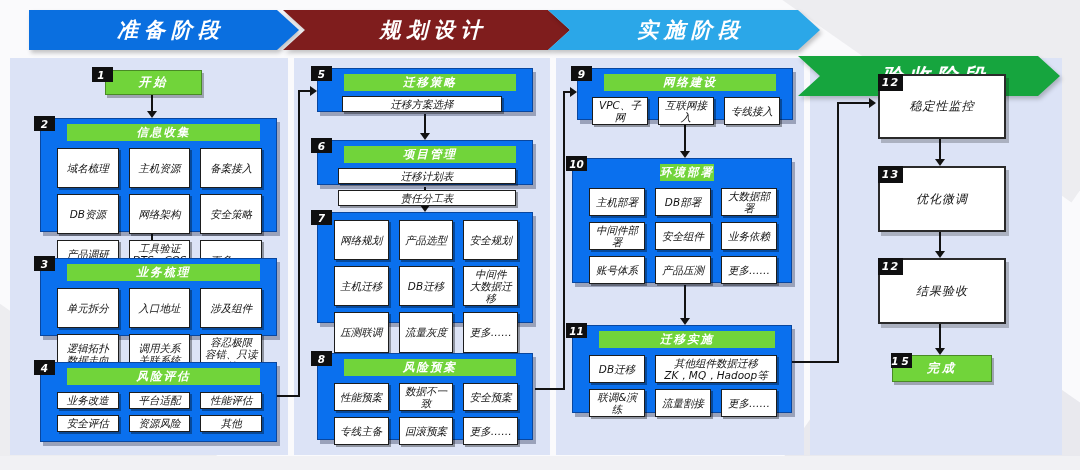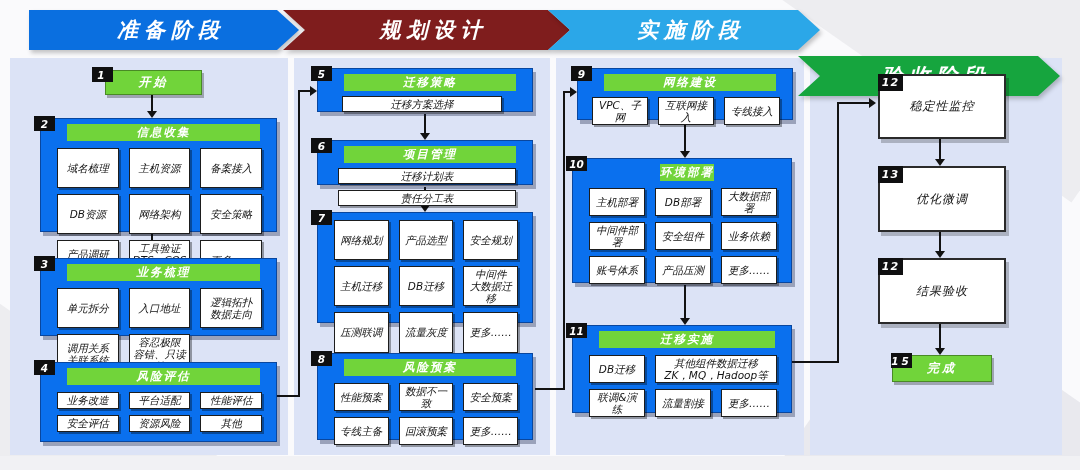--- a/index.html
+++ b/index.html
@@ -131,20 +131,21 @@
     <div class="cell">更多……</div>
   </div>
 </div>
 
 <div class="card" style="left:40px;top:258px;width:237px;height:78px;">
   <div class="tag">3</div>
   <div class="strip">业务梳理</div>
   <div class="grid cols3">
     <div class="cell">单元拆分</div>
     <div class="cell">入口地址</div>
+    <div class="cell">涉及组件</div>
     <div class="cell">逻辑拓扑
 数据走向</div>
     <div class="cell">调用关系
 关联系统</div>
     <div class="cell">容忍极限
 容错、只读等</div>
   </div>
 </div>
 
 <div class="card" style="left:40px;top:362px;width:237px;height:80px;">

